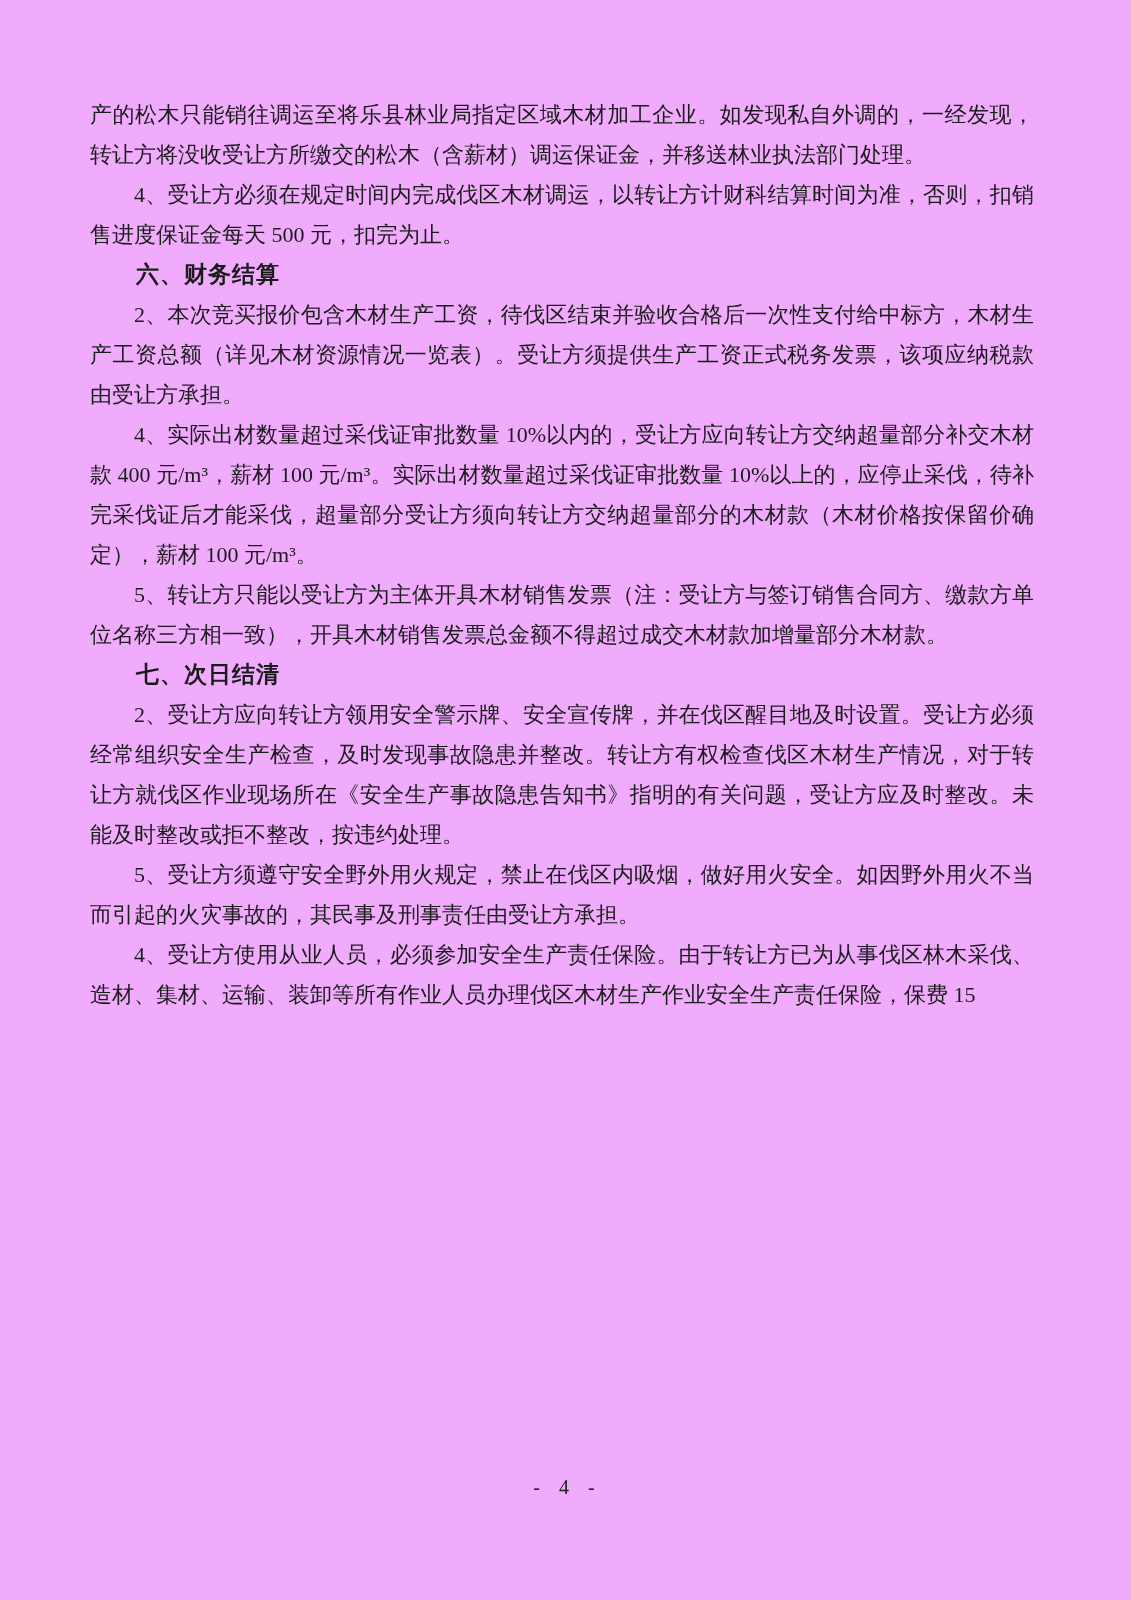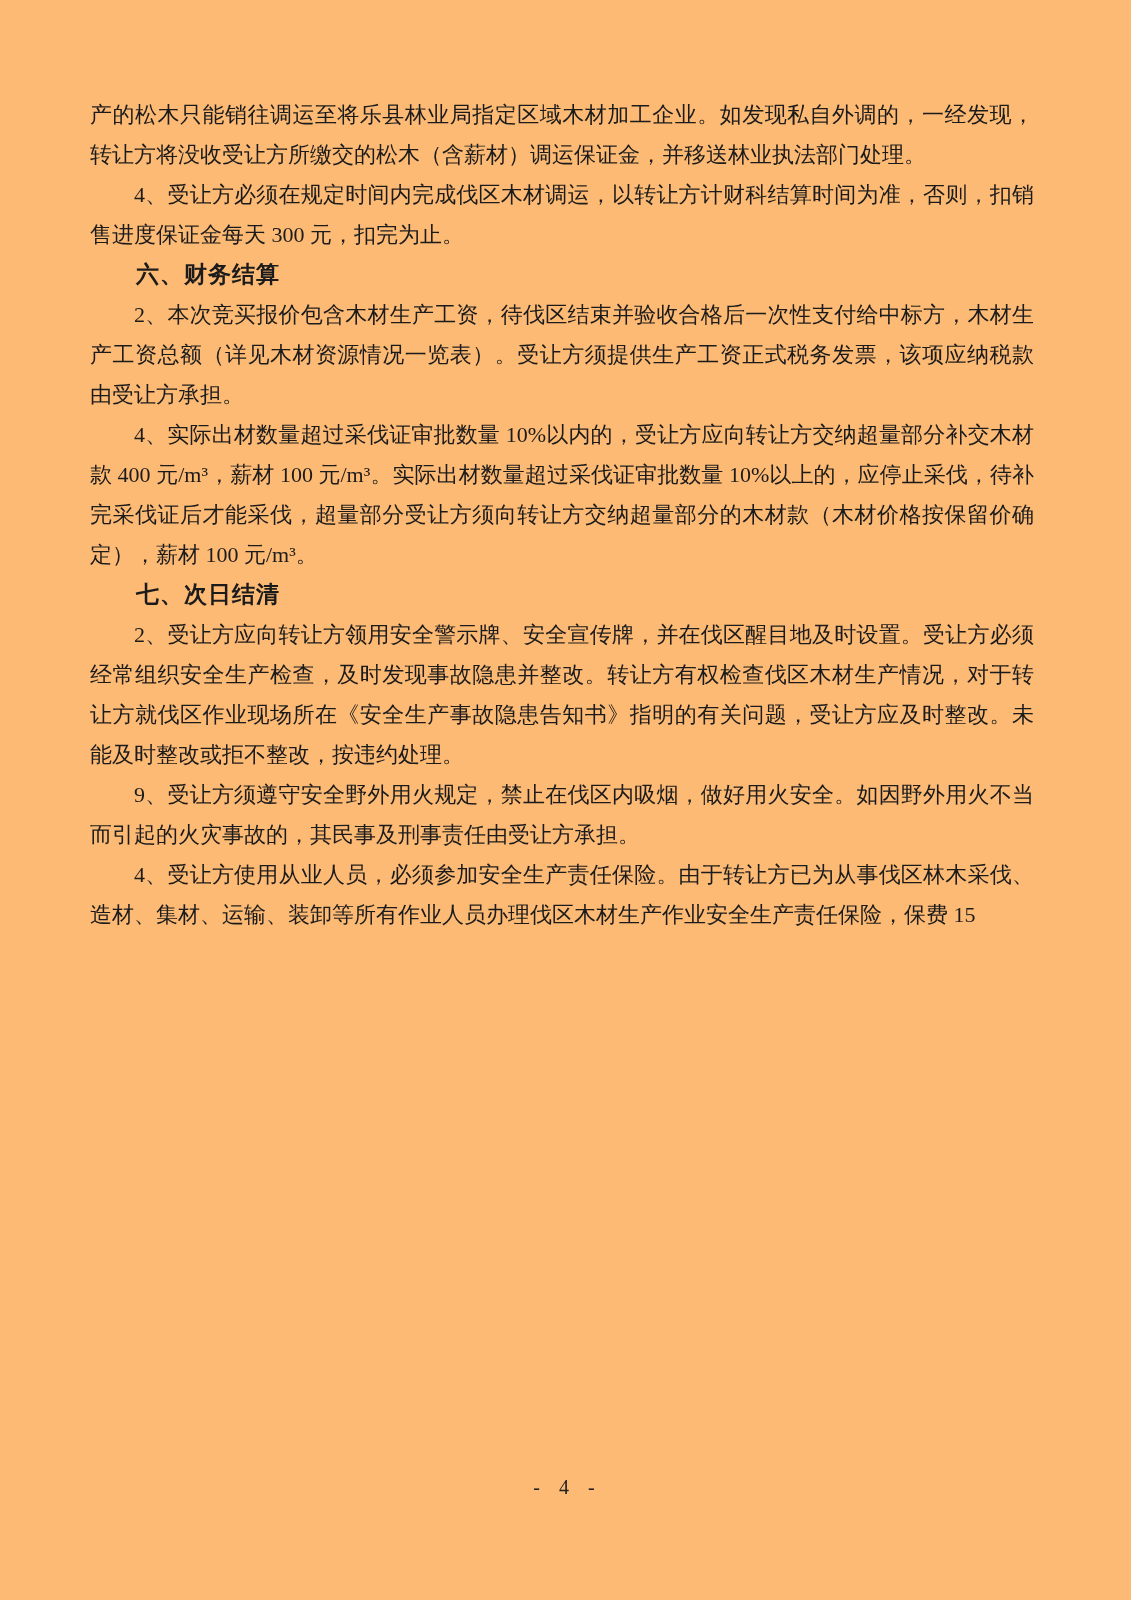--- a/index.html
+++ b/index.html
@@ -11,21 +11,21 @@
     width: 1131px;
     height: 1600px;
     position: relative;
     overflow: hidden;
     font-family: "Liberation Serif", "DejaVu Serif", serif;
     color: #1b1b1b;
   }
   .page {
     position: absolute;
     inset: 0;
-    background: #fdba74;
+    background: #f0abfc;
     padding-left: 28px;
   }
   .content {
     position: absolute;
     left: 90px;
     top: 95px;
     width: 944px;
     text-align: justify;
     text-justify: inter-character;
   }
@@ -58,25 +58,26 @@
     word-spacing: 8px;
     color: #222222;
   }
 </style>
 </head>
 <body>
 
 <div class="page">
   <div class="content">
       <p class="para no-indent">产的松木只能销往调运至将乐县林业局指定区域木材加工企业。如发现私自外调的，一经发现，转让方将没收受让方所缴交的松木（含薪材）调运保证金，并移送林业执法部门处理。</p>
-      <p class="para">4、受让方必须在规定时间内完成伐区木材调运，以转让方计财科结算时间为准，否则，扣销售进度保证金每天 300 元，扣完为止。</p>
+      <p class="para">4、受让方必须在规定时间内完成伐区木材调运，以转让方计财科结算时间为准，否则，扣销售进度保证金每天 500 元，扣完为止。</p>
       <p class="para heading">六、财务结算</p>
       <p class="para">2、本次竞买报价包含木材生产工资，待伐区结束并验收合格后一次性支付给中标方，木材生产工资总额（详见木材资源情况一览表）。受让方须提供生产工资正式税务发票，该项应纳税款由受让方承担。</p>
       <p class="para">4、实际出材数量超过采伐证审批数量 10%以内的，受让方应向转让方交纳超量部分补交木材款 400 元/m³，薪材 100 元/m³。实际出材数量超过采伐证审批数量 10%以上的，应停止采伐，待补完采伐证后才能采伐，超量部分受让方须向转让方交纳超量部分的木材款（木材价格按保留价确定），薪材 100 元/m³。</p>
+      <p class="para">5、转让方只能以受让方为主体开具木材销售发票（注：受让方与签订销售合同方、缴款方单位名称三方相一致），开具木材销售发票总金额不得超过成交木材款加增量部分木材款。</p>
       <p class="para heading">七、次日结清</p>
       <p class="para">2、受让方应向转让方领用安全警示牌、安全宣传牌，并在伐区醒目地及时设置。受让方必须经常组织安全生产检查，及时发现事故隐患并整改。转让方有权检查伐区木材生产情况，对于转让方就伐区作业现场所在《安全生产事故隐患告知书》指明的有关问题，受让方应及时整改。未能及时整改或拒不整改，按违约处理。</p>
-      <p class="para">9、受让方须遵守安全野外用火规定，禁止在伐区内吸烟，做好用火安全。如因野外用火不当而引起的火灾事故的，其民事及刑事责任由受让方承担。</p>
+      <p class="para">5、受让方须遵守安全野外用火规定，禁止在伐区内吸烟，做好用火安全。如因野外用火不当而引起的火灾事故的，其民事及刑事责任由受让方承担。</p>
       <p class="para">4、受让方使用从业人员，必须参加安全生产责任保险。由于转让方已为从事伐区林木采伐、造材、集材、运输、装卸等所有作业人员办理伐区木材生产作业安全生产责任保险，保费 15</p>
     </div>
   <div class="footer">
     <span class="page-number">- 4 -</span>
   </div>
 </div>
 
 </body></html>

